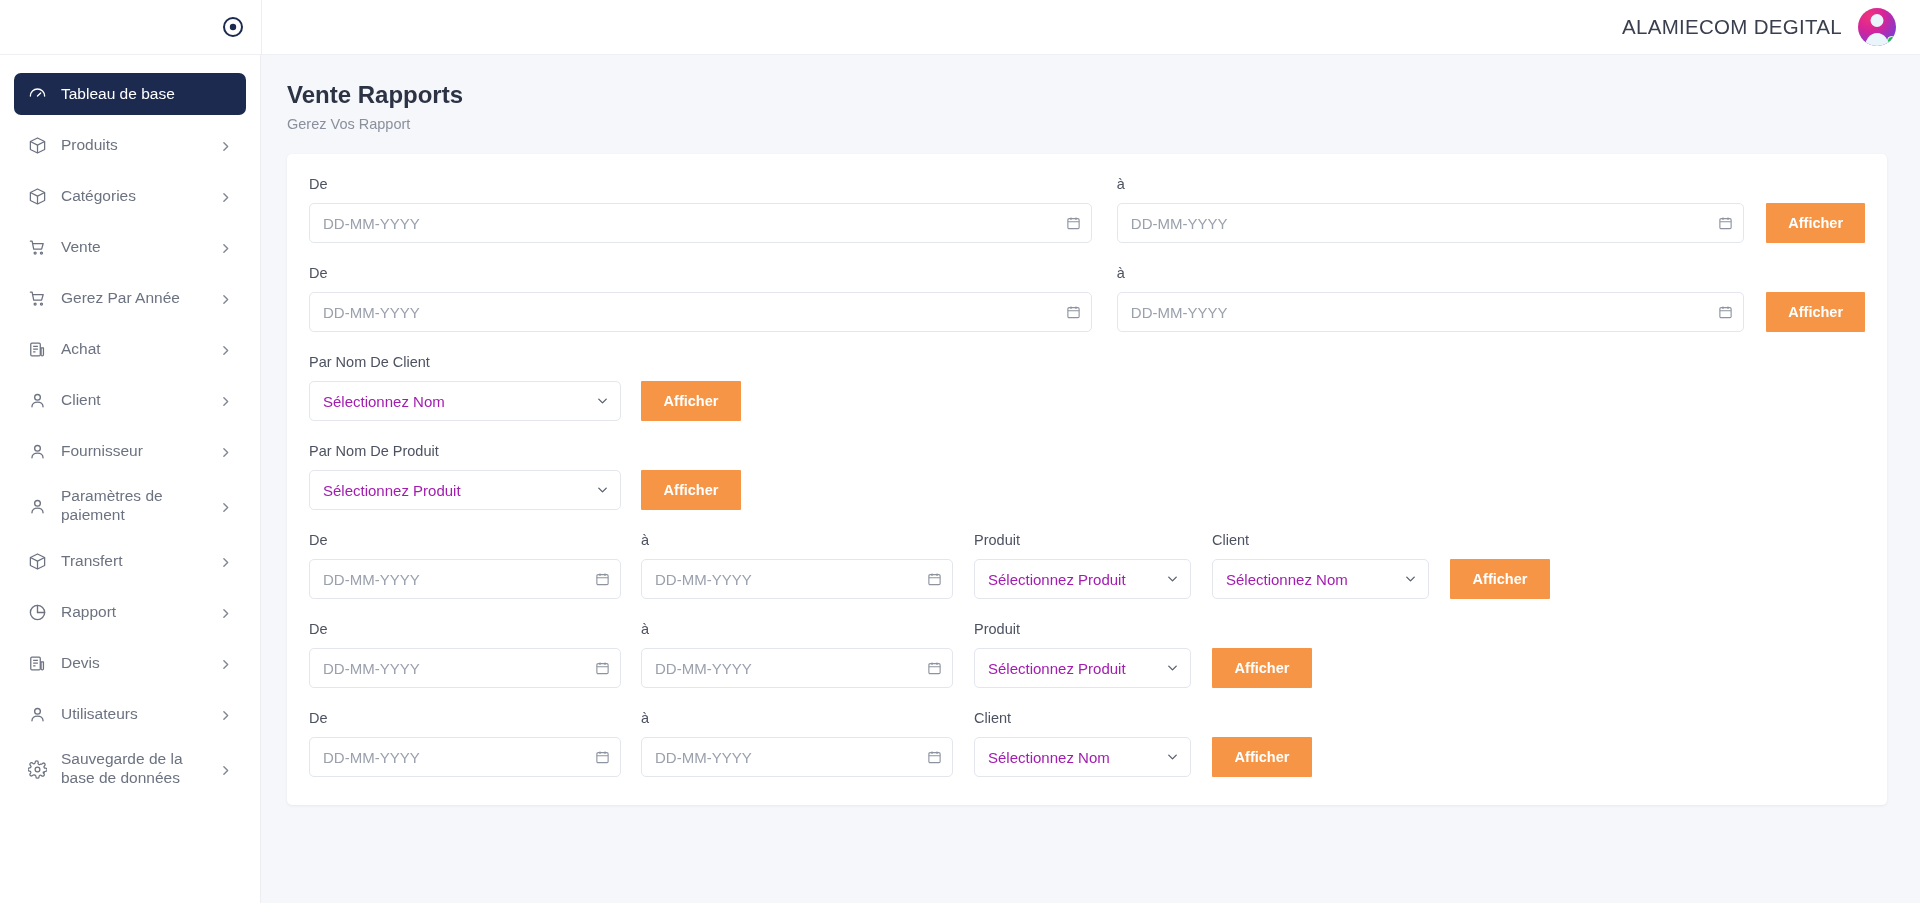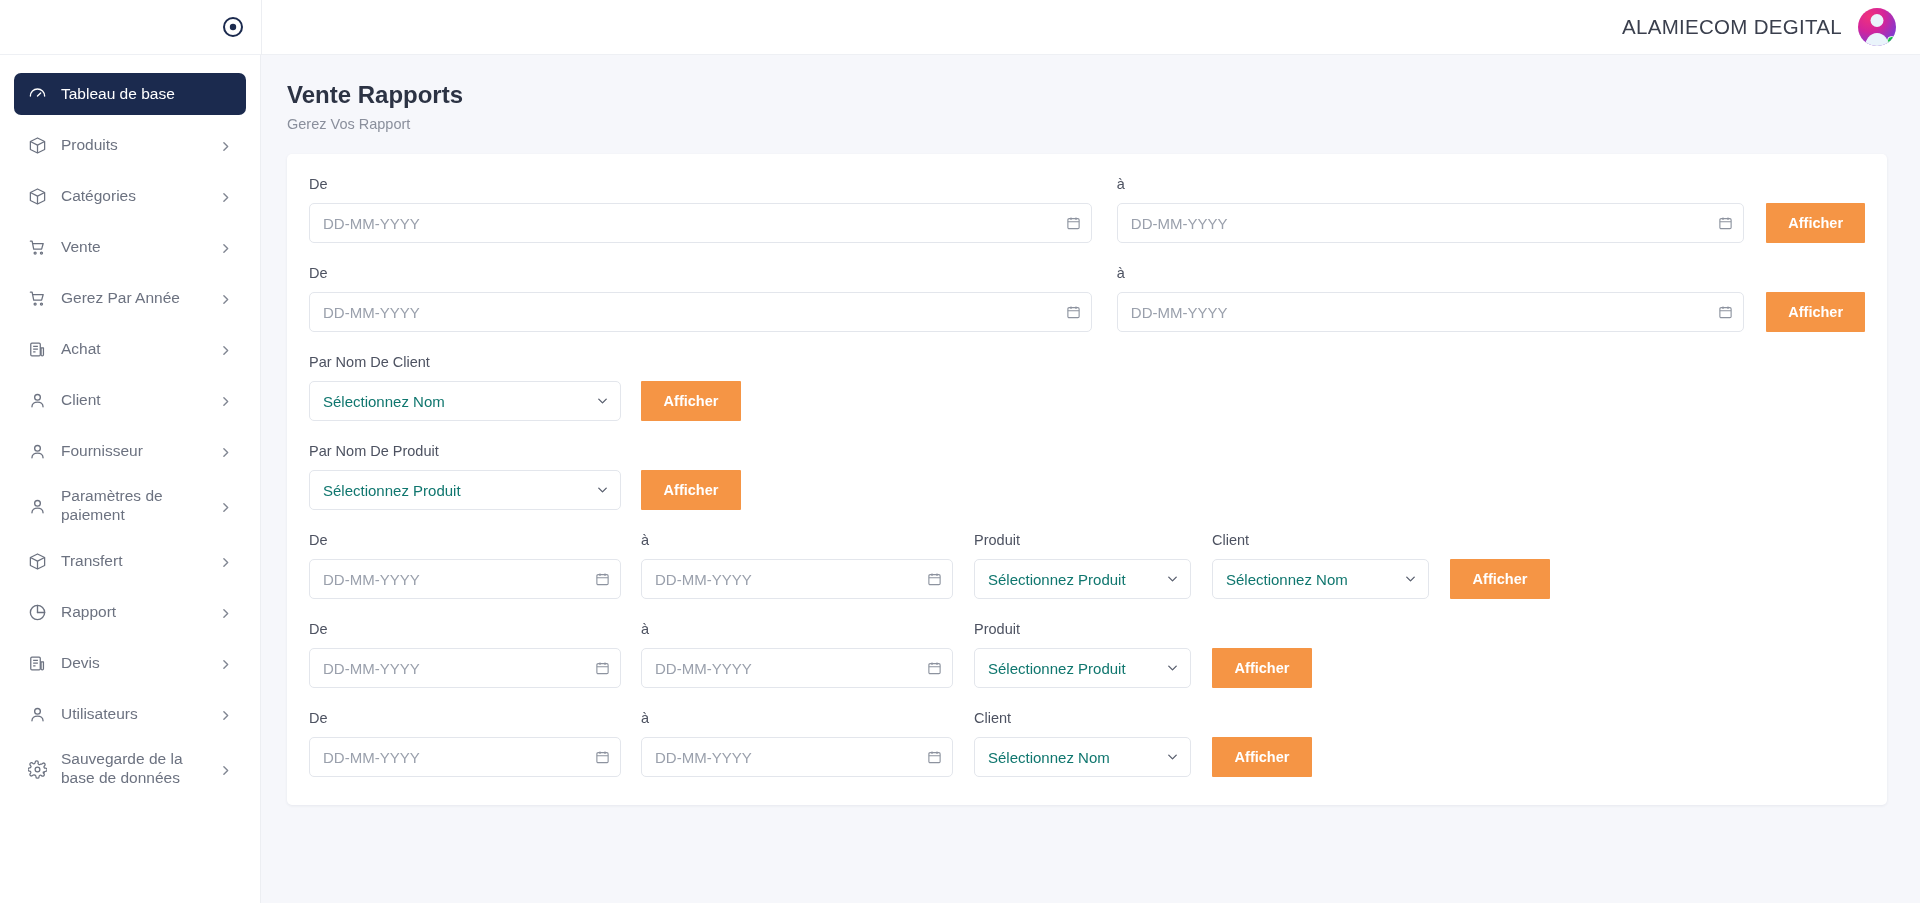--- a/index.html
+++ b/index.html
@@ -113,21 +113,21 @@
     font-family: "Liberation Sans", sans-serif;
   }
   .inp::placeholder { color: #9aa0ac; }
   .cal-icon {
     position: absolute; right: 11px; top: 50%; transform: translateY(-50%);
     width: 15px; height: 15px; pointer-events: none;
   }
   .sel-wrap { position: relative; }
   .sel {
     height: 40px; border: 1px solid #e3e6ec; border-radius: 5px;
-    background: #fff; font-size: 15px; color: #0f766e;
+    background: #fff; font-size: 15px; color: #a21caf;
     padding: 0 34px 0 13px; width: 100%; appearance: none;
     font-family: "Liberation Sans", sans-serif; cursor: pointer;
   }
   .sel-chev {
     position: absolute; right: 11px; top: 50%; transform: translateY(-50%);
     width: 15px; height: 15px; pointer-events: none;
   }
   .btn {
     height: 40px; border: none; border-radius: 1px;
     background: #f59545; color: #fff; font-size: 14.5px; font-weight: bold;

